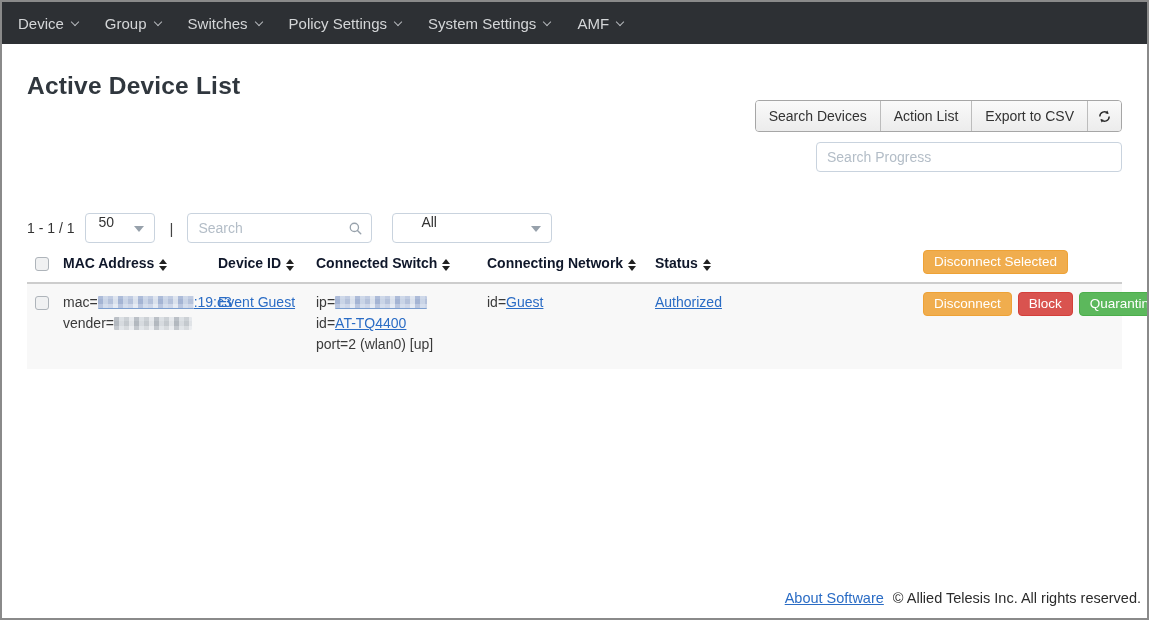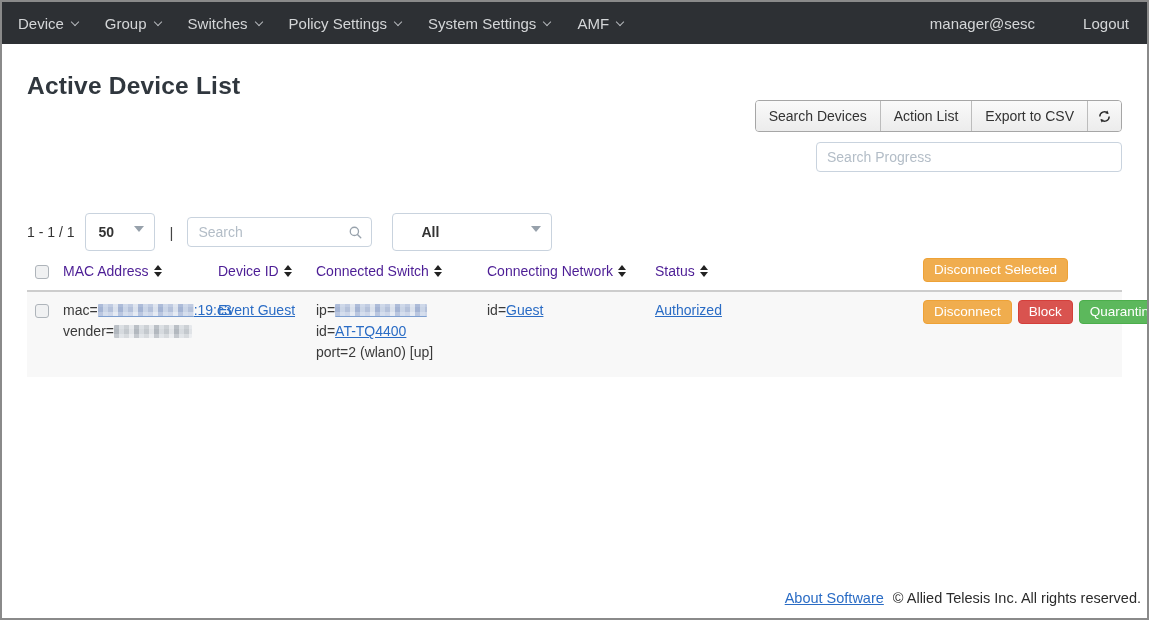--- a/index.html
+++ b/index.html
@@ -58,24 +58,23 @@
     outline:none; background:#fff;
   }
   .input::placeholder{ color:#b3bdc7; }
   .searchprog-row .input{ width:306px; }
 
   
   .controls-row{ display:flex; align-items:center; margin-top:41px; gap:9px; }
   .range-label{ font-size:14px; color:#333; margin-right:2px; white-space:nowrap; }
   .select{
     position:relative; border:1px solid #c9d3de; border-radius:4px;
-    height:38px; display:flex; align-items:center;
+    height:30px; display:flex; align-items:flex-start;
     padding:0 26px 0 12px; font-size:14px; color:#333; cursor:pointer;
     background:#fff;
-    font-weight:bold;
   }
   .select .caret{
     position:absolute; right:10px; top:12px;
     width:0; height:0;
     border-left:5px solid transparent; border-right:5px solid transparent;
     border-top:6px solid #97a1ab;
   }
   .select.small{ width:70px; }
   .select.wide{ width:160px; }
   .sep{ font-size:15px; color:#444; margin:0 5px; }
@@ -86,21 +85,21 @@
   
   .grid{
     display:grid;
     grid-template-columns:36px 155px 98px 171px 168px 268px 1fr;
     align-items:center;
   }
   .thead{
     margin-top:5px; padding:4px 0 8px;
     border-bottom:2px solid #cdcdcd;
   }
-  .th{ font-size:14px; font-weight:400; color:#4c1d95; display:flex; align-items:center; cursor:pointer; }
+  .th{ font-size:14px; font-weight:700; color:#0f172a; display:flex; align-items:flex-end; cursor:pointer; }
   .sort{ display:inline-flex; flex-direction:column; gap:2px; margin-left:5px; }
   .sort i{ display:block; width:0; height:0; border-left:4px solid transparent; border-right:4px solid transparent; }
   .sort .up{ border-bottom:5px solid #222; }
   .sort .dn{ border-top:5px solid #222; }
 
   .trow{
     background:#f8f8f8; padding:8px 0 14px; align-items:start;
   }
   .cell{ font-size:14px; color:#3a3a3a; line-height:21px; }
   .cell .line{ white-space:nowrap; }
@@ -182,24 +181,20 @@
         <i class="chev"></i>
       </div>
       <div class="nav-item">
         <span>System Settings</span>
         <i class="chev"></i>
       </div>
       <div class="nav-item">
         <span>AMF</span>
         <i class="chev"></i>
       </div>
-    </div>
-    <div class="nav-right">
-      <span>manager@sesc</span>
-      <span style="cursor:pointer;">Logout</span>
     </div>
   </div>
 
   <div class="main">
     <div class="page-title">Active Device List</div>
 
     <div class="toolbar-row">
       <div class="btn-group">
         <button>Search Devices</button>
         <button>Action List</button>

